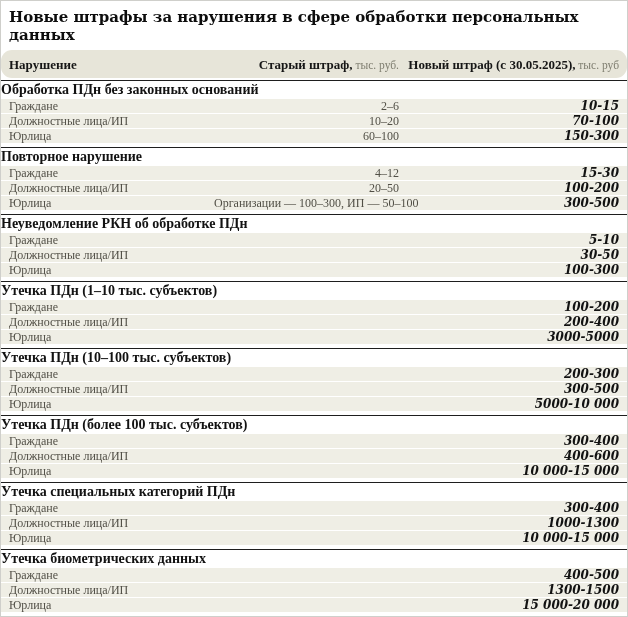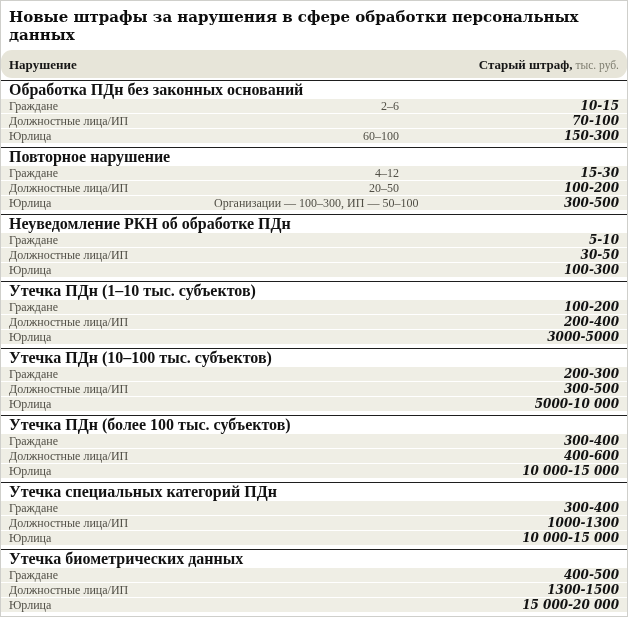--- a/index.html
+++ b/index.html
@@ -20,22 +20,22 @@
   .hdr-violation{flex:1;font-family:"Liberation Serif",serif;font-weight:bold;font-size:13px;color:#161616;}
   .hdr-old{width:185px;text-align:right;white-space:nowrap;}
   .hdr-new{width:220px;text-align:right;white-space:nowrap;}
   .col-bold{font-family:"Liberation Serif",serif;font-weight:bold;font-size:13px;color:#161616;margin-top:32px;}
   .unit{font-family:"Liberation Serif",serif;font-size:11.5px;color:#7f7e70;}
   #sections{margin-top:2px;}
   .section{margin-bottom:3px;}
   .section-title{
     border-top:1px solid #1e1e1e;background:#ffffff;
     font-family:"Liberation Serif",serif;font-weight:bold;
-    font-size:16px;line-height:14px;color:#121212;
-    padding:2px 8px 2px;
+    font-size:14px;line-height:14px;color:#121212;
+    padding:2px 0 2px;
   }
   .data-row{
     display:flex;align-items:baseline;
     background:#efeee5;border-bottom:1px solid #ffffff;
     padding:1px 8px;
   }
   .row-label{flex:1;font-size:12px;line-height:12px;color:#514f46;}
   .val-old{width:185px;text-align:right;font-size:12px;line-height:12px;color:#514f46;white-space:nowrap;}
   .val-new{
     width:220px;text-align:right;white-space:nowrap;
@@ -51,34 +51,36 @@
 </head>
 <body>
 
 <div class="page">
 
   <h1 class="title">Новые штрафы за нарушения в сфере обработки персональных данных</h1>
 
   <div class="header-row">
     <div class="hdr-violation">Нарушение</div>
     <div class="hdr-old"><span class="col-bold">Старый штраф,</span><span class="unit"> тыс. руб.</span></div>
+    <div class="hdr-new"><span class="col-bold">Новый штраф (с 30.05.2025),</span><span class="unit"> тыс. руб</span></div>
   </div>
 
   <div id="sections">
   <section class="section">
     <div class="section-title">Обработка ПДн без законных оснований</div>
     <div class="rows">
   <div class="data-row">
     <div class="row-label">Граждане</div>
     <div class="val-old">2–6</div>
     <div class="val-new">10-15</div>
   </div>
 
   <div class="data-row">
     <div class="row-label">Должностные лица/ИП</div>
+    <div class="val-old">10–20</div>
     <div class="val-new">70-100</div>
   </div>
 
   <div class="data-row">
     <div class="row-label">Юрлица</div>
     <div class="val-old">60–100</div>
     <div class="val-new">150-300</div>
   </div>
 </div>
   </section>

